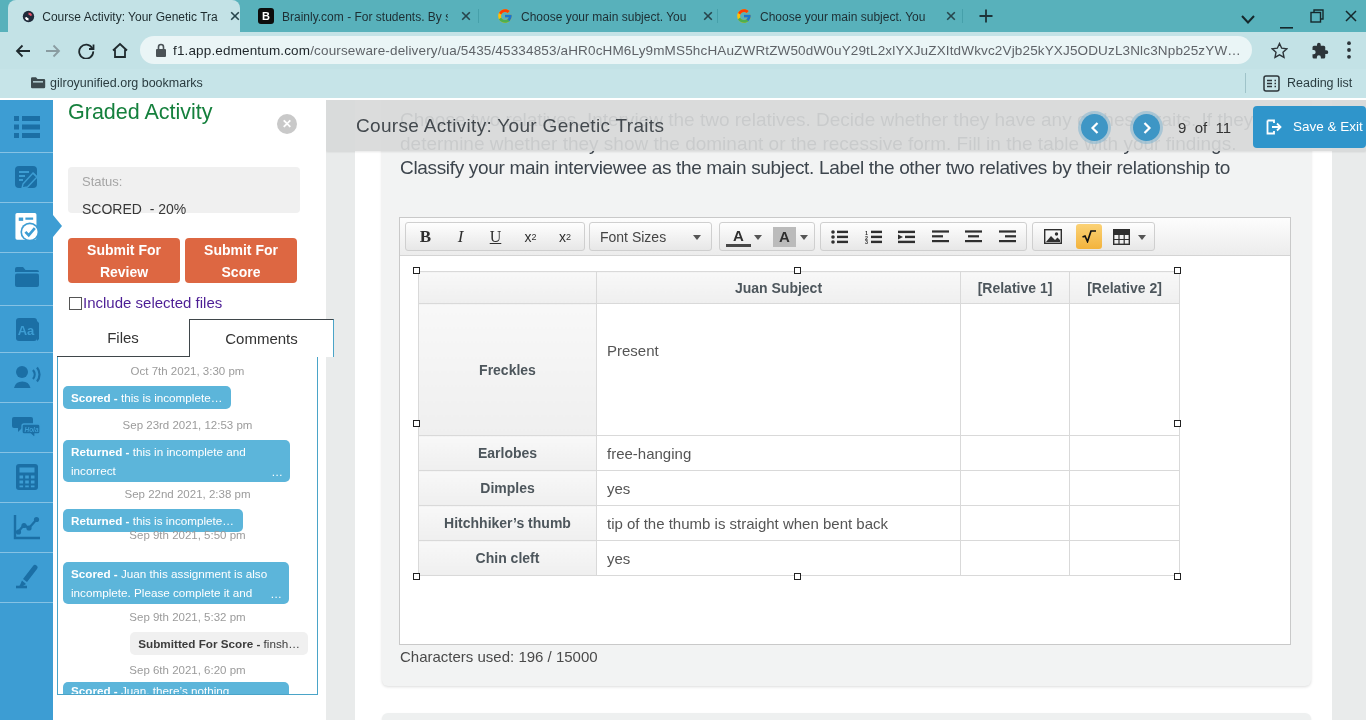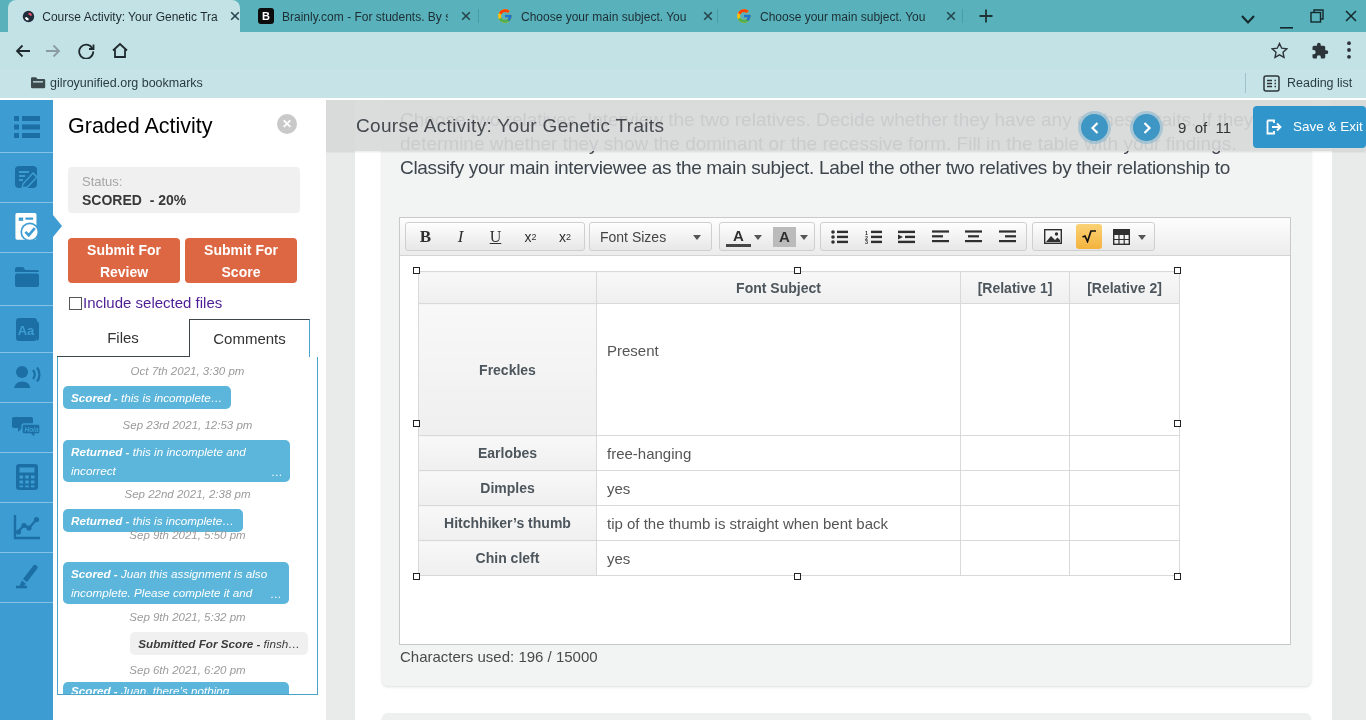--- a/index.html
+++ b/index.html
@@ -55,30 +55,30 @@
   #saveexit { position:absolute; left:927px; top:6px; width:113px; height:42px; background:#2f95cb; border-radius:4px; color:#fff; font-size:15px; white-space:nowrap; }
 
   
   #sidebar { position:absolute; left:0; top:0; width:53px; height:620px; background:#3d9dd3; }
   .stile { position:absolute; left:0; width:53px; height:50px; display:flex; align-items:center; justify-content:center; }
   .ssep { position:absolute; left:0; width:53px; height:1px; background:rgba(255,255,255,0.38); }
   #activearrow { position:absolute; left:53px; top:115px; z-index:6; width:0; height:0; border-top:11px solid transparent; border-bottom:11px solid transparent; border-left:9px solid #3d9dd3; }
 
   
   #panel { position:absolute; left:53px; top:0; width:273px; height:620px; background:#fff; }
-  #gatitle { position:absolute; left:15px; top:14px; font-size:21.5px; color:#000000; }
+  #gatitle { position:absolute; left:15px; top:0; font-size:21.5px; color:#15803d; }
   #gaclose { position:absolute; left:224px; top:14px; width:20px; height:20px; border-radius:50%; background:#c9c9c9; color:#fff; font-size:12px; font-weight:bold; text-align:center; line-height:20px; }
   #statusbox { position:absolute; left:15px; top:67px; width:232px; height:46px; background:#f0f0f0; border-radius:4px; padding:7px 14px; }
   #statusbox .s1 { font-size:13px; color:#a5a5a5; }
-  #statusbox .s2 { font-size:14px; color:#383838; font-weight:bold; margin-top:3px; }
+  #statusbox .s2 { font-size:14px; color:#383838; font-weight:normal; margin-top:12px; }
   .obtn { position:absolute; top:138px; width:112px; height:45px; background:#dd6742; border-radius:4px; color:#fff; font-weight:bold; font-size:14px; text-align:center; line-height:22px; padding-top:1px; }
   #chk { position:absolute; left:16px; top:197px; width:13px; height:13px; border:1px solid #555; background:#fff; }
   #chklabel { position:absolute; left:30px; top:194px; font-size:15px; color:#4c1d95; }
   .ftab { position:absolute; top:219px; height:38px; background:#fff; font-size:15px; color:#333; text-align:center; line-height:38px; }
-  #commentbox { position:absolute; left:4px; top:257px; width:261px; height:338px; border:1px solid #4aa4c8; border-top:none; background:#fff; overflow:hidden;font-style:italic; }
+  #commentbox { position:absolute; left:4px; top:257px; width:261px; height:338px; border:1px solid #4aa4c8; border-top:none; background:#fff; overflow:hidden; }
   .cdate { position:absolute; left:0; width:259px; text-align:center; font-size:11.5px; color:#9b9b9b; }
   .cbub { position:absolute; left:5px; background:#5cb5da; border-radius:5px; color:#fff; font-size:11.7px; line-height:19px; padding:2px 8px; }
   .cbub b { font-weight:bold; }
   .dots { margin-left:0; letter-spacing:0.5px; }
   .dots2 { position:absolute; right:6px; bottom:1px; letter-spacing:1px; }
   .gbub { position:absolute; right:9px; background:#f0f0f0; border-radius:5px; color:#3c3c3c; font-size:11.7px; line-height:19px; padding:2px 8px; }
   .gbub b { font-weight:bold; }
 </style>
 </head>
 <body>
@@ -165,20 +165,27 @@
     <div class="abs" style="left:45px; top:11px;"><svg width="17" height="16" viewBox="0 0 17 16">
         <path d="M1 8 H14 M8.5 2.5 L14 8 L8.5 13.5" stroke="#8a9ca1" stroke-width="1.8" fill="none"></path>
       </svg></div>
     <div class="abs" style="left:78px; top:11px;"><svg width="17" height="16" viewBox="0 0 17 16">
         <path d="M14.3 5.2 A7 7 0 1 0 15.2 8.4" stroke="#1f2a2e" stroke-width="1.8" fill="none"></path>
         <path d="M15.5 1.5 V6 H11" fill="none" stroke="#1f2a2e" stroke-width="1.8"></path>
       </svg></div>
     <div class="abs" style="left:111px; top:10px;"><svg width="18" height="17" viewBox="0 0 18 17">
         <path d="M2 8.5 L9 2 L16 8.5 M4 7.5 V15 H14 V7.5" stroke="#1f2a2e" stroke-width="1.8" fill="none"></path>
       </svg></div>
+    <div id="urlbar">
+      <div class="abs" style="left:15px; top:7px;"><svg width="12" height="15" viewBox="0 0 12 15">
+          <rect x="1" y="6" width="10" height="8" rx="1" fill="#4a5256"></rect>
+          <path d="M3.5 6 V4 a2.5 2.5 0 0 1 5 0 V6" fill="none" stroke="#4a5256" stroke-width="1.6"></path>
+        </svg></div>
+      <div id="urltext"><span style="color:#1f262a;">f1.app.edmentum.com</span>/courseware-delivery/ua/5435/45334853/aHR0cHM6Ly9mMS5hcHAuZWRtZW50dW0uY29tL2xlYXJuZXItdWkvc2Vjb25kYXJ5ODUzL3Nlc3Npb25zYW…</div>
+    </div>
     <div class="abs" style="left:1271px; top:10px;"><svg width="17" height="17" viewBox="0 0 17 17">
         <path d="M8.5 1.5 L10.7 6.2 L15.8 6.8 L12 10.3 L13 15.4 L8.5 12.8 L4 15.4 L5 10.3 L1.2 6.8 L6.3 6.2 Z" fill="none" stroke="#2c3439" stroke-width="1.4"></path>
       </svg></div>
     <div class="abs" style="left:1311px; top:10px;"><svg width="18" height="18" viewBox="0 0 24 24">
         <path fill="#2c3439" d="M20.5 11H19V7a2 2 0 0 0-2-2h-4V3.5a2.5 2.5 0 0 0-5 0V5H4a2 2 0 0 0-2 2v3.8h1.5a2.7 2.7 0 0 1 0 5.4H2V20a2 2 0 0 0 2 2h3.8v-1.5a2.7 2.7 0 0 1 5.4 0V22H17a2 2 0 0 0 2-2v-4h1.5a2.5 2.5 0 0 0 0-5z"></path>
       </svg></div>
     <div class="abs" style="left:1347px; top:9px;"><svg width="4" height="18" viewBox="0 0 4 18">
         <circle cx="2" cy="2.2" r="1.9" fill="#2c3439"></circle>
         <circle cx="2" cy="9" r="1.9" fill="#2c3439"></circle>
         <circle cx="2" cy="15.8" r="1.9" fill="#2c3439"></circle>
@@ -314,21 +321,21 @@
               <rect x="0.7" y="0.7" width="15.6" height="4.8" fill="#2f2f2f"></rect>
             </svg>
           </div>
           <div class="caret" style="margin:2px 0 0 2px;"></div>
         </div>
       </div>
       <table id="gtable">
         <tbody>
           <tr>
             <td class="hd" style="width:178px;height:32px"></td>
-            <td class="hd" style="width:364px">Font Subject</td>
+            <td class="hd" style="width:364px">Juan Subject</td>
             <td class="hd" style="width:109px">[Relative 1]</td>
             <td class="hd" style="width:110px">[Relative 2]</td>
           </tr>
         <tr>
             <td class="hd" style="height:132px">Freckles</td>
             <td style="vertical-align:top;padding-top:38px">Present</td>
             <td></td>
             <td></td>
           </tr>
         <tr>
@@ -499,21 +506,21 @@
       <div id="gaclose">✕</div>
       <div id="statusbox">
         <div class="s1">Status:</div>
         <div class="s2">SCORED&nbsp; - 20%</div>
       </div>
       <div class="obtn" style="left:15px;">Submit For<br>Review</div>
       <div class="obtn" style="left:132px;">Submit For<br>Score</div>
       <div id="chk"></div>
       <div id="chklabel">Include selected files</div>
       <div class="ftab" style="left:4px; width:132px; border-bottom:1px solid #3f464a;">Files</div>
-      <div class="ftab" style="left:136px; width:121px; border:1px solid #3f464a; border-bottom:none; border-right:1px solid #4aa4c8;">Comments</div>
+      <div class="ftab" style="left:136px; width:145px; border:1px solid #3f464a; border-bottom:none; border-right:1px solid #4aa4c8;">Comments</div>
       <div id="commentbox">
         <div class="cdate" style="top:8px;">Oct 7th 2021, 3:30 pm</div>
         <div class="cbub" style="top:29px; white-space:nowrap;"><b>Scored -</b> this is incomplete<span class="dots">…</span></div>
         <div class="cdate" style="top:62px;">Sep 23rd 2021, 12:53 pm</div>
         <div class="cbub" style="top:83px; width:227px;"><b>Returned -</b> this in incomplete and incorrect<span class="dots2">…</span></div>
         <div class="cdate" style="top:131px;">Sep 22nd 2021, 2:38 pm</div>
         <div class="cbub" style="top:152px; white-space:nowrap;"><b>Returned -</b> this is incomplete<span class="dots">…</span></div>
         <div class="cdate" style="top:172px;">Sep 9th 2021, 5:50 pm</div>
         <div class="cbub" style="top:205px; width:226px;"><b>Scored -</b> Juan this assignment is also incomplete. Please complete it and<span class="dots2">…</span></div>
         <div class="cdate" style="top:254px;">Sep 9th 2021, 5:32 pm</div>

